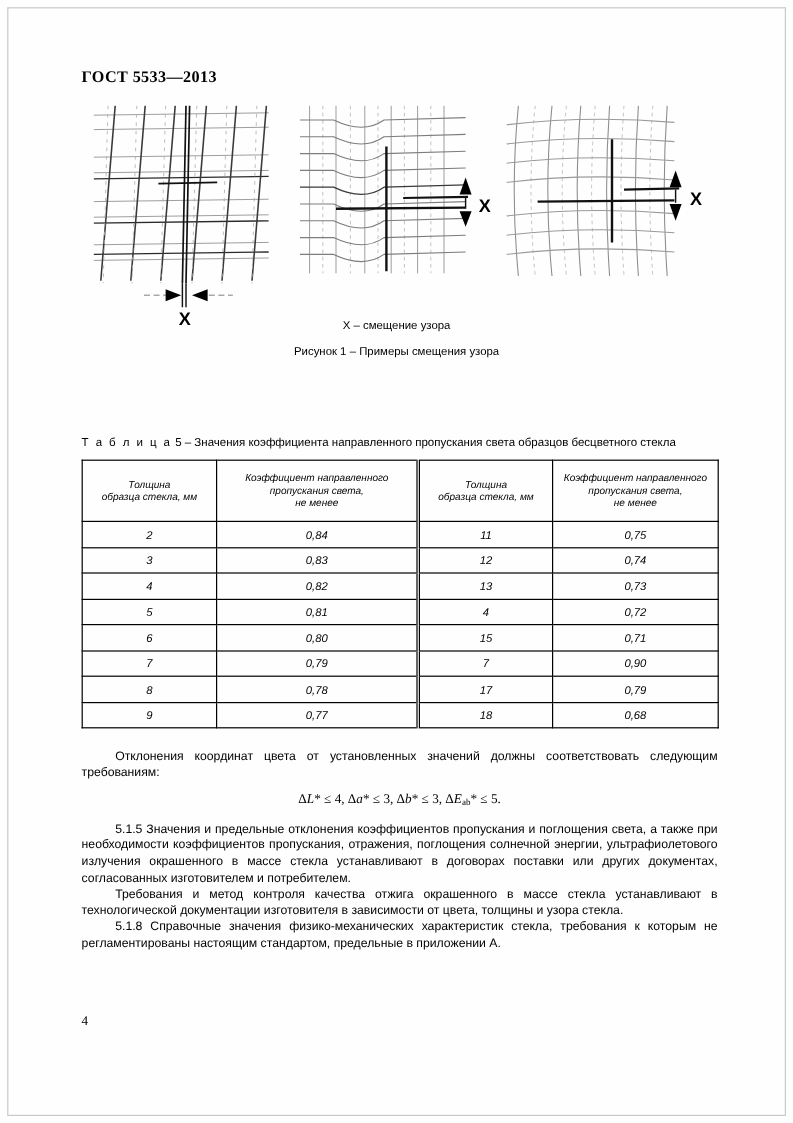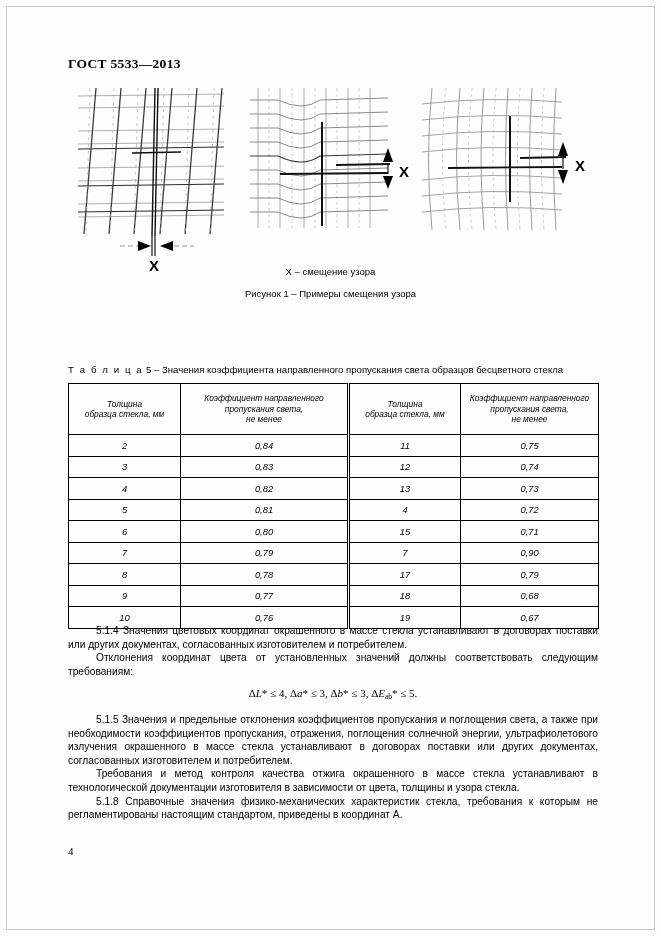--- a/index.html
+++ b/index.html
@@ -424,38 +424,31 @@
             <td>0,78</td>
             <td class="midsplit">17</td>
             <td>0,79</td>
           </tr>
           <tr>
             <td>9</td>
             <td>0,77</td>
             <td class="midsplit">18</td>
             <td>0,68</td>
           </tr>
-          <tr>
-            <td>10</td>
-            <td>0,76</td>
-            <td class="midsplit">19</td>
-            <td>0,67</td>
-          </tr>
         </tbody>
     </table>
   </div>
 
   <div class="text-block-2">
-    <p class="para">5.1.4 Значения цветовых координат окрашенного в массе стекла устанавливают в договорах поставки или других документах, согласованных изготовителем и потребителем.</p>
     <p class="para">Отклонения координат цвета от установленных значений должны соответствовать следующим требованиям:</p>
 
     <p class="formula">
       <span>Δ<i>L</i>*</span><span> ≤ 4, </span><span>Δ<i>a</i>*</span><span> ≤ 3, </span><span>Δ<i>b</i>*</span><span> ≤ 3, </span><span>Δ<i>E</i><sub>ab</sub>*</span><span> ≤ 5.</span>
     </p>
 
     <p class="para">5.1.5 Значения и предельные отклонения коэффициентов пропускания и поглощения света, а также при необходимости коэффициентов пропускания, отражения, поглощения солнечной энергии, ультрафиолетового излучения окрашенного в массе стекла устанавливают в договорах поставки или других документах, согласованных изготовителем и потребителем.</p>
     <p class="para">Требования и метод контроля качества отжига окрашенного в массе стекла устанавливают в технологической документации изготовителя в зависимости от цвета, толщины и узора стекла.</p>
-    <p class="para">5.1.8 Справочные значения физико-механических характеристик стекла, требования к которым не регламентированы настоящим стандартом, приведены в координат А.</p>
+    <p class="para">5.1.8 Справочные значения физико-механических характеристик стекла, требования к которым не регламентированы настоящим стандартом, предельные в приложении А.</p>
   </div>
 
   <div class="page-number">4</div>
 
 </div>
 
 </body></html>

